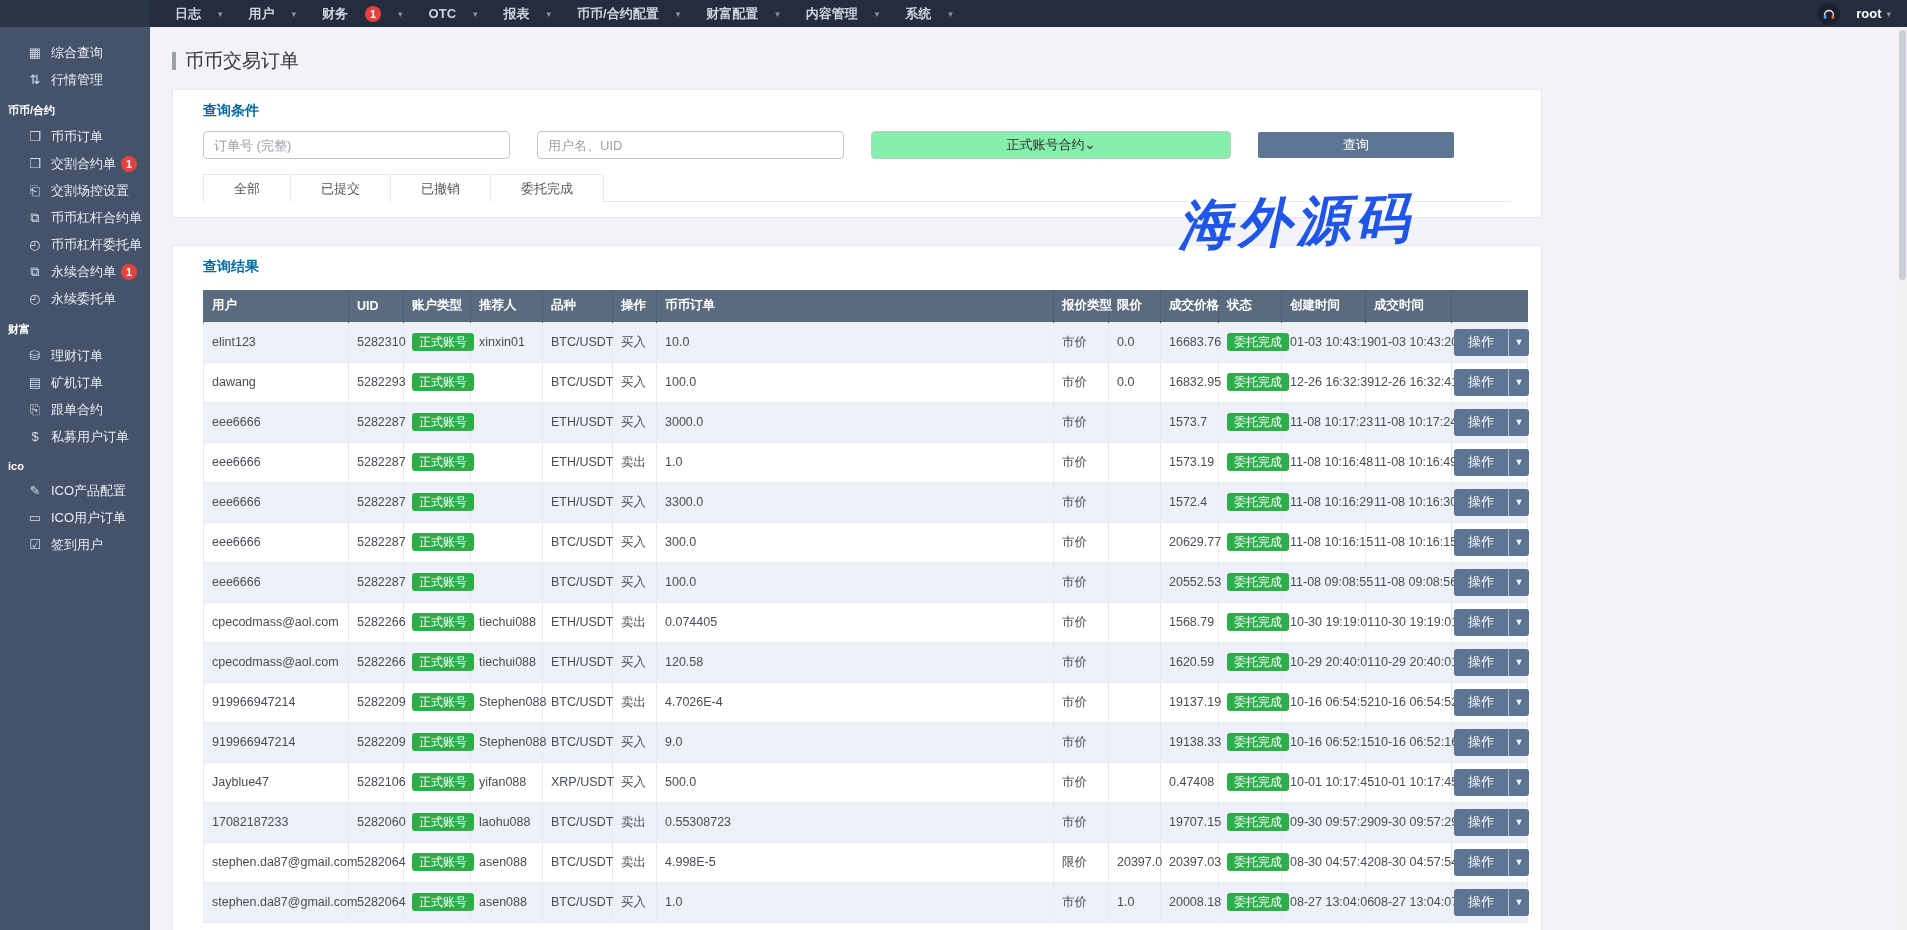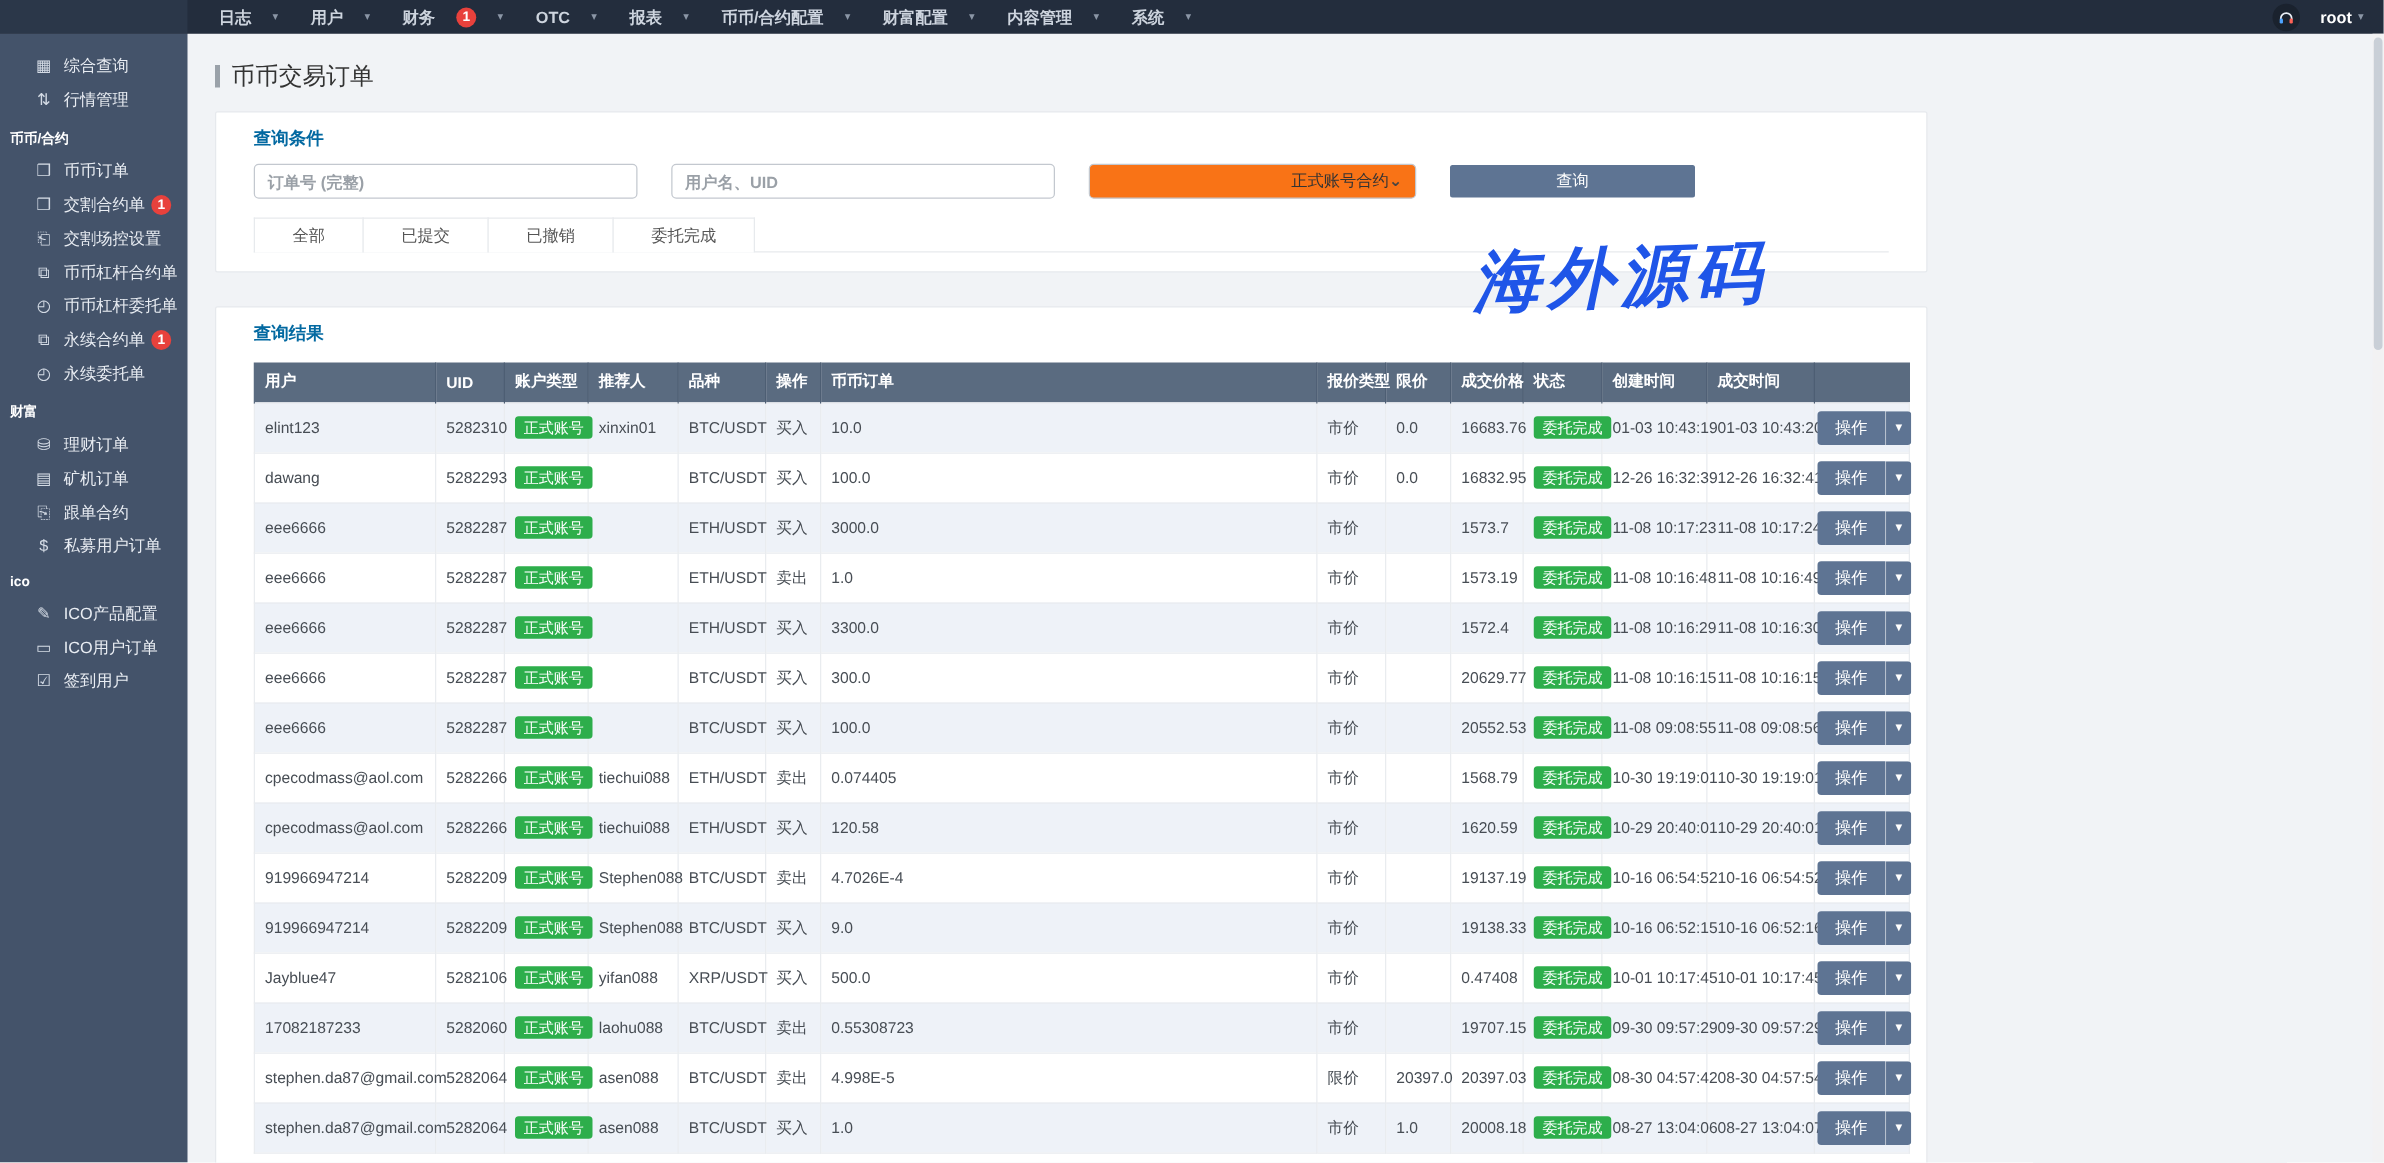--- a/index.html
+++ b/index.html
@@ -41,25 +41,25 @@
   .title-bar { width:4px; height:18px; background:#9aa1a9; margin-right:9px; }
   .title-text { font-size:19px; color:#333; }
 
   .card { position:absolute; background:#fff; border:1px solid #e6e9ed; border-radius:2px; }
   .card-search { left:22px; top:62px; width:1370px; height:129px; }
   .card-results { left:22px; top:218px; width:1370px; height:730px; }
   .panel-title { position:absolute; left:30px; top:12px; font-size:14px; font-weight:bold; color:#0369a1; }
 
   .search-row { position:absolute; left:30px; top:41px; display:flex; }
   .text-input { width:307px; height:28px; border:1px solid #c3c8cf; border-radius:4px;
-    padding:0 10px; font-size:13px; color:#ef4444; font-family:inherit; outline:none; margin-right:27px;font-weight:bold; }
+    padding:0 10px; font-size:13px; color:#ef4444; font-family:inherit; outline:none; margin-right:27px; }
   .text-input::placeholder { color:#9aa0a7; }
-  .select-box { width:262px; height:28px; border:1px solid #c3c8cf; border-radius:4px;
-    display:flex; align-items:center; justify-content:flex-end; padding:0 10px;
-    font-size:13px; color:#333; margin-right:27px; cursor:pointer; background:#f97316; }
+  .select-box { width:360px; height:28px; border:1px solid #c3c8cf; border-radius:4px;
+    display:flex; align-items:center; justify-content:center; padding:0 10px;
+    font-size:13px; color:#333; margin-right:27px; cursor:pointer; background:#86efac; }
   .select-caret { font-size:13px; color:#444; font-weight:bold; line-height:10px; }
   .query-btn { width:196px; height:26px; align-self:center; background:var(--button_slate);
     color:#fff; border:none; border-radius:2px; font-size:13px; font-family:inherit; cursor:pointer; }
 
   .tabs-row { position:absolute; left:30px; top:84px; right:30px; height:28px;
     border-bottom:1px solid #e7eaed; display:flex;font-family:Liberation Serif, serif; }
   .tab-cell { height:28px; line-height:27px; border:1px solid #e7eaed; border-bottom:none;
     margin-right:-1px; padding:0 30px; font-size:13px; color:#555; cursor:pointer; background:#fff; }
 
   

